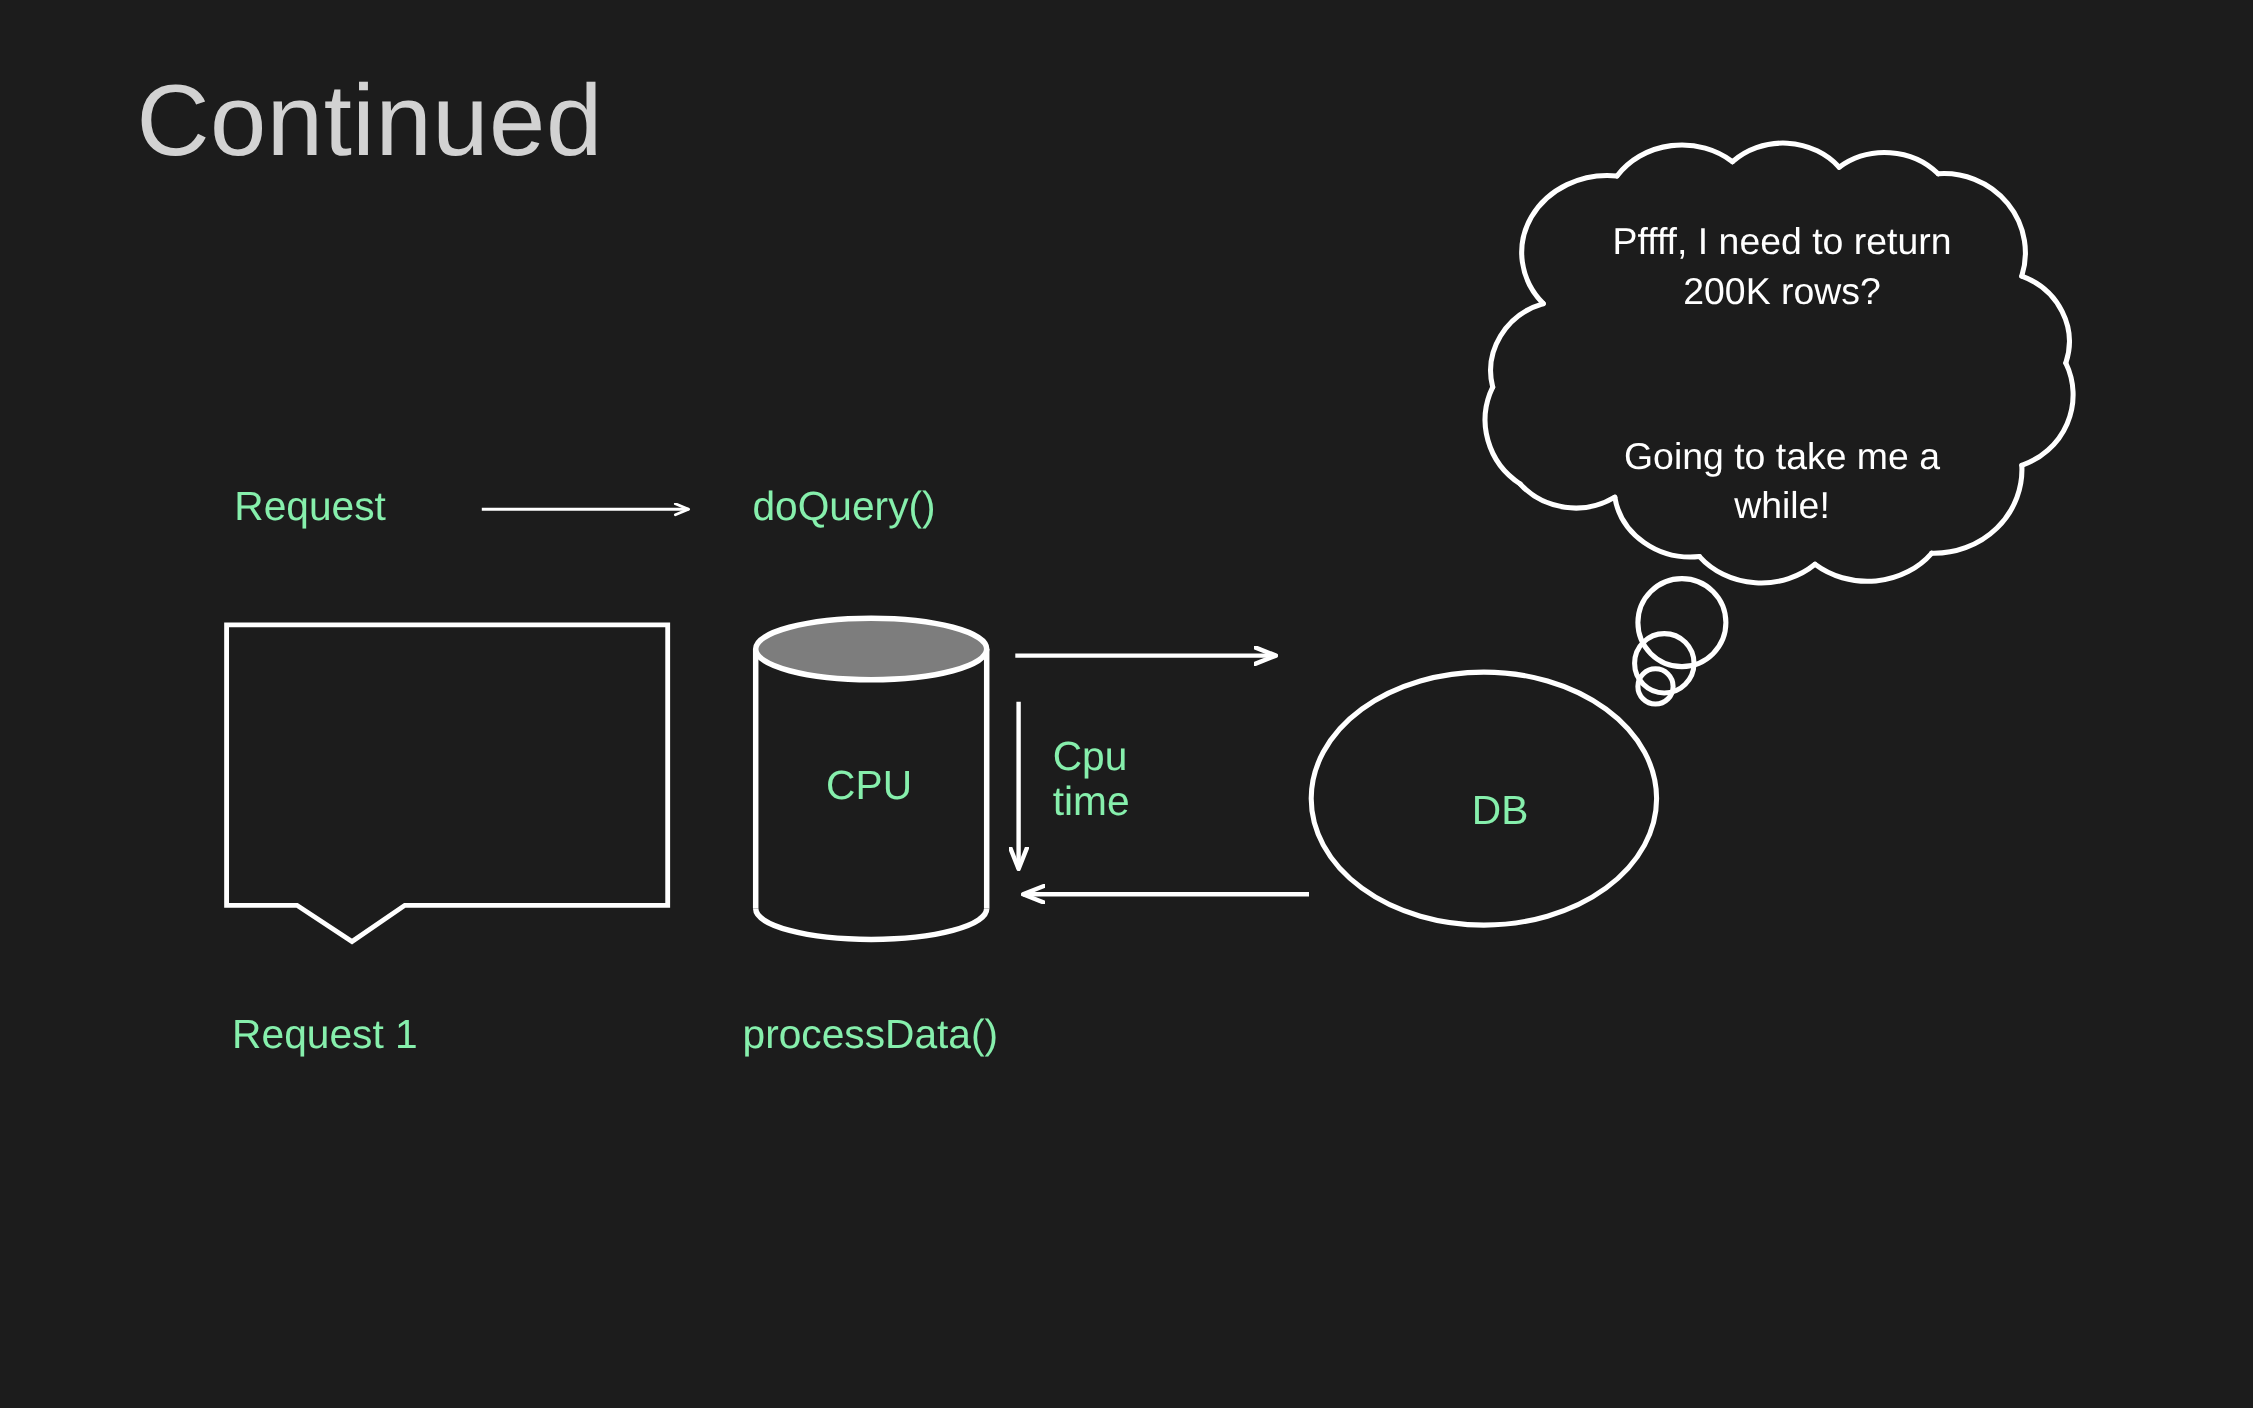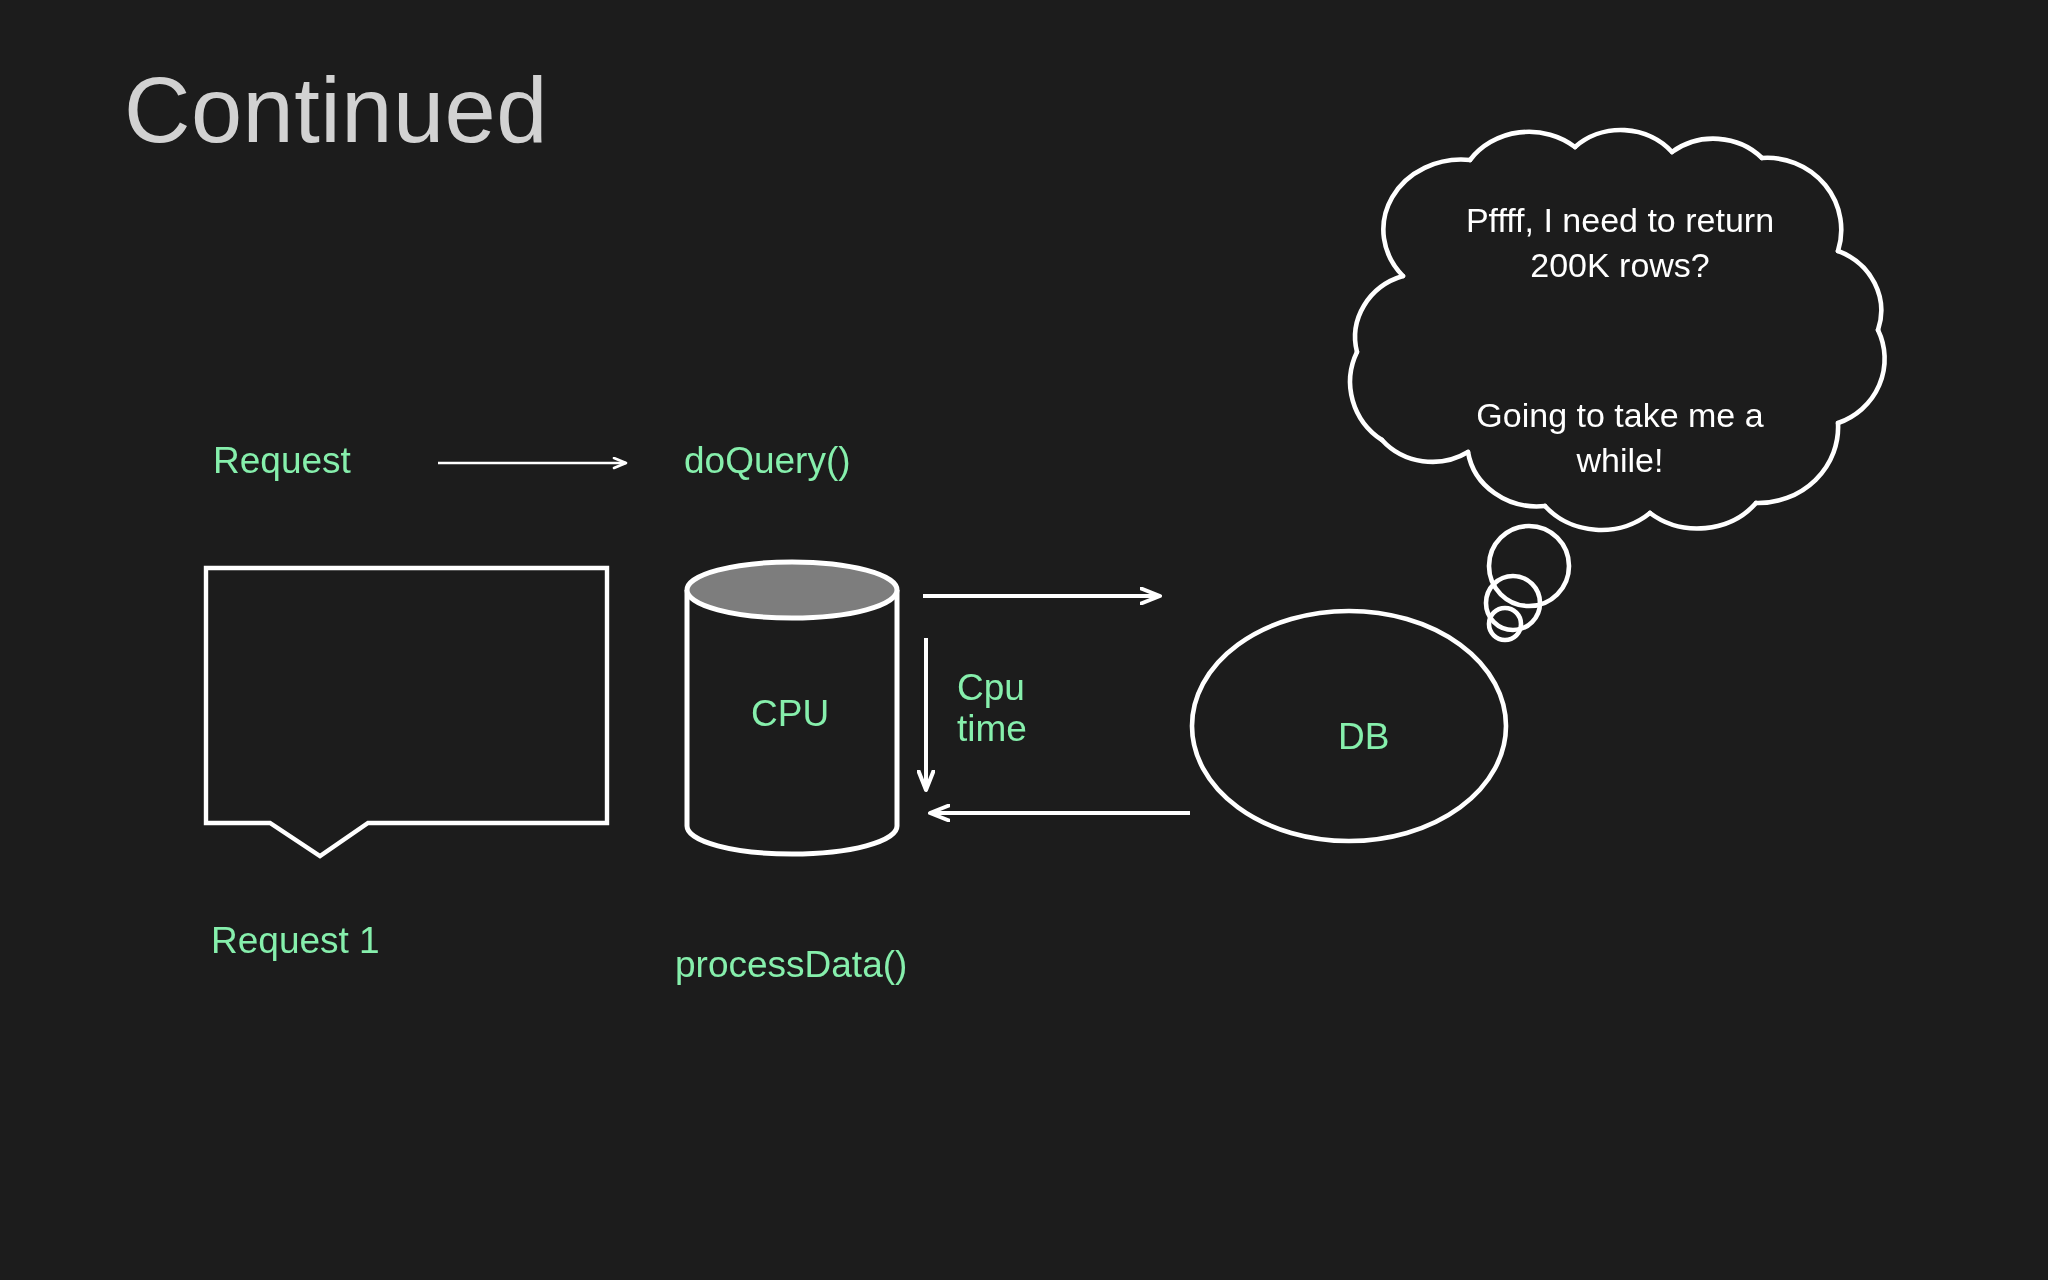--- a/index.html
+++ b/index.html
@@ -36,21 +36,21 @@
     top: 58px;
     font-size: 92px;
     color: #d2d2d2;
     font-family: "Liberation Sans", sans-serif;
     font-weight: 400;
     letter-spacing: 0.5px;
   }
   #label-request        { left: 213px;  top: 440px; font-size: 37px; }
   #label-doquery        { left: 684px;  top: 440px; font-size: 37px; }
   #label-request2       { left: 211px;  top: 920px; font-size: 37px; }
-  #label-processdata    { left: 675px;  top: 920px; font-size: 37px; margin-top: 24px; }
+  #label-processdata    { left: 675px;  top: 920px; font-size: 37px; }
   #label-cpu            { left: 751px;  top: 693px; font-size: 37px; }
   #label-db             { left: 1338px; top: 716px; font-size: 37px; }
   #label-cputime        { left: 957px;  top: 667px; font-size: 37px; text-align: left; }
 
   .bubble-text {
     position: absolute;
     color: #ffffff;
     text-align: center;
     font-family: "Liberation Sans", sans-serif;
     white-space: pre-line;

